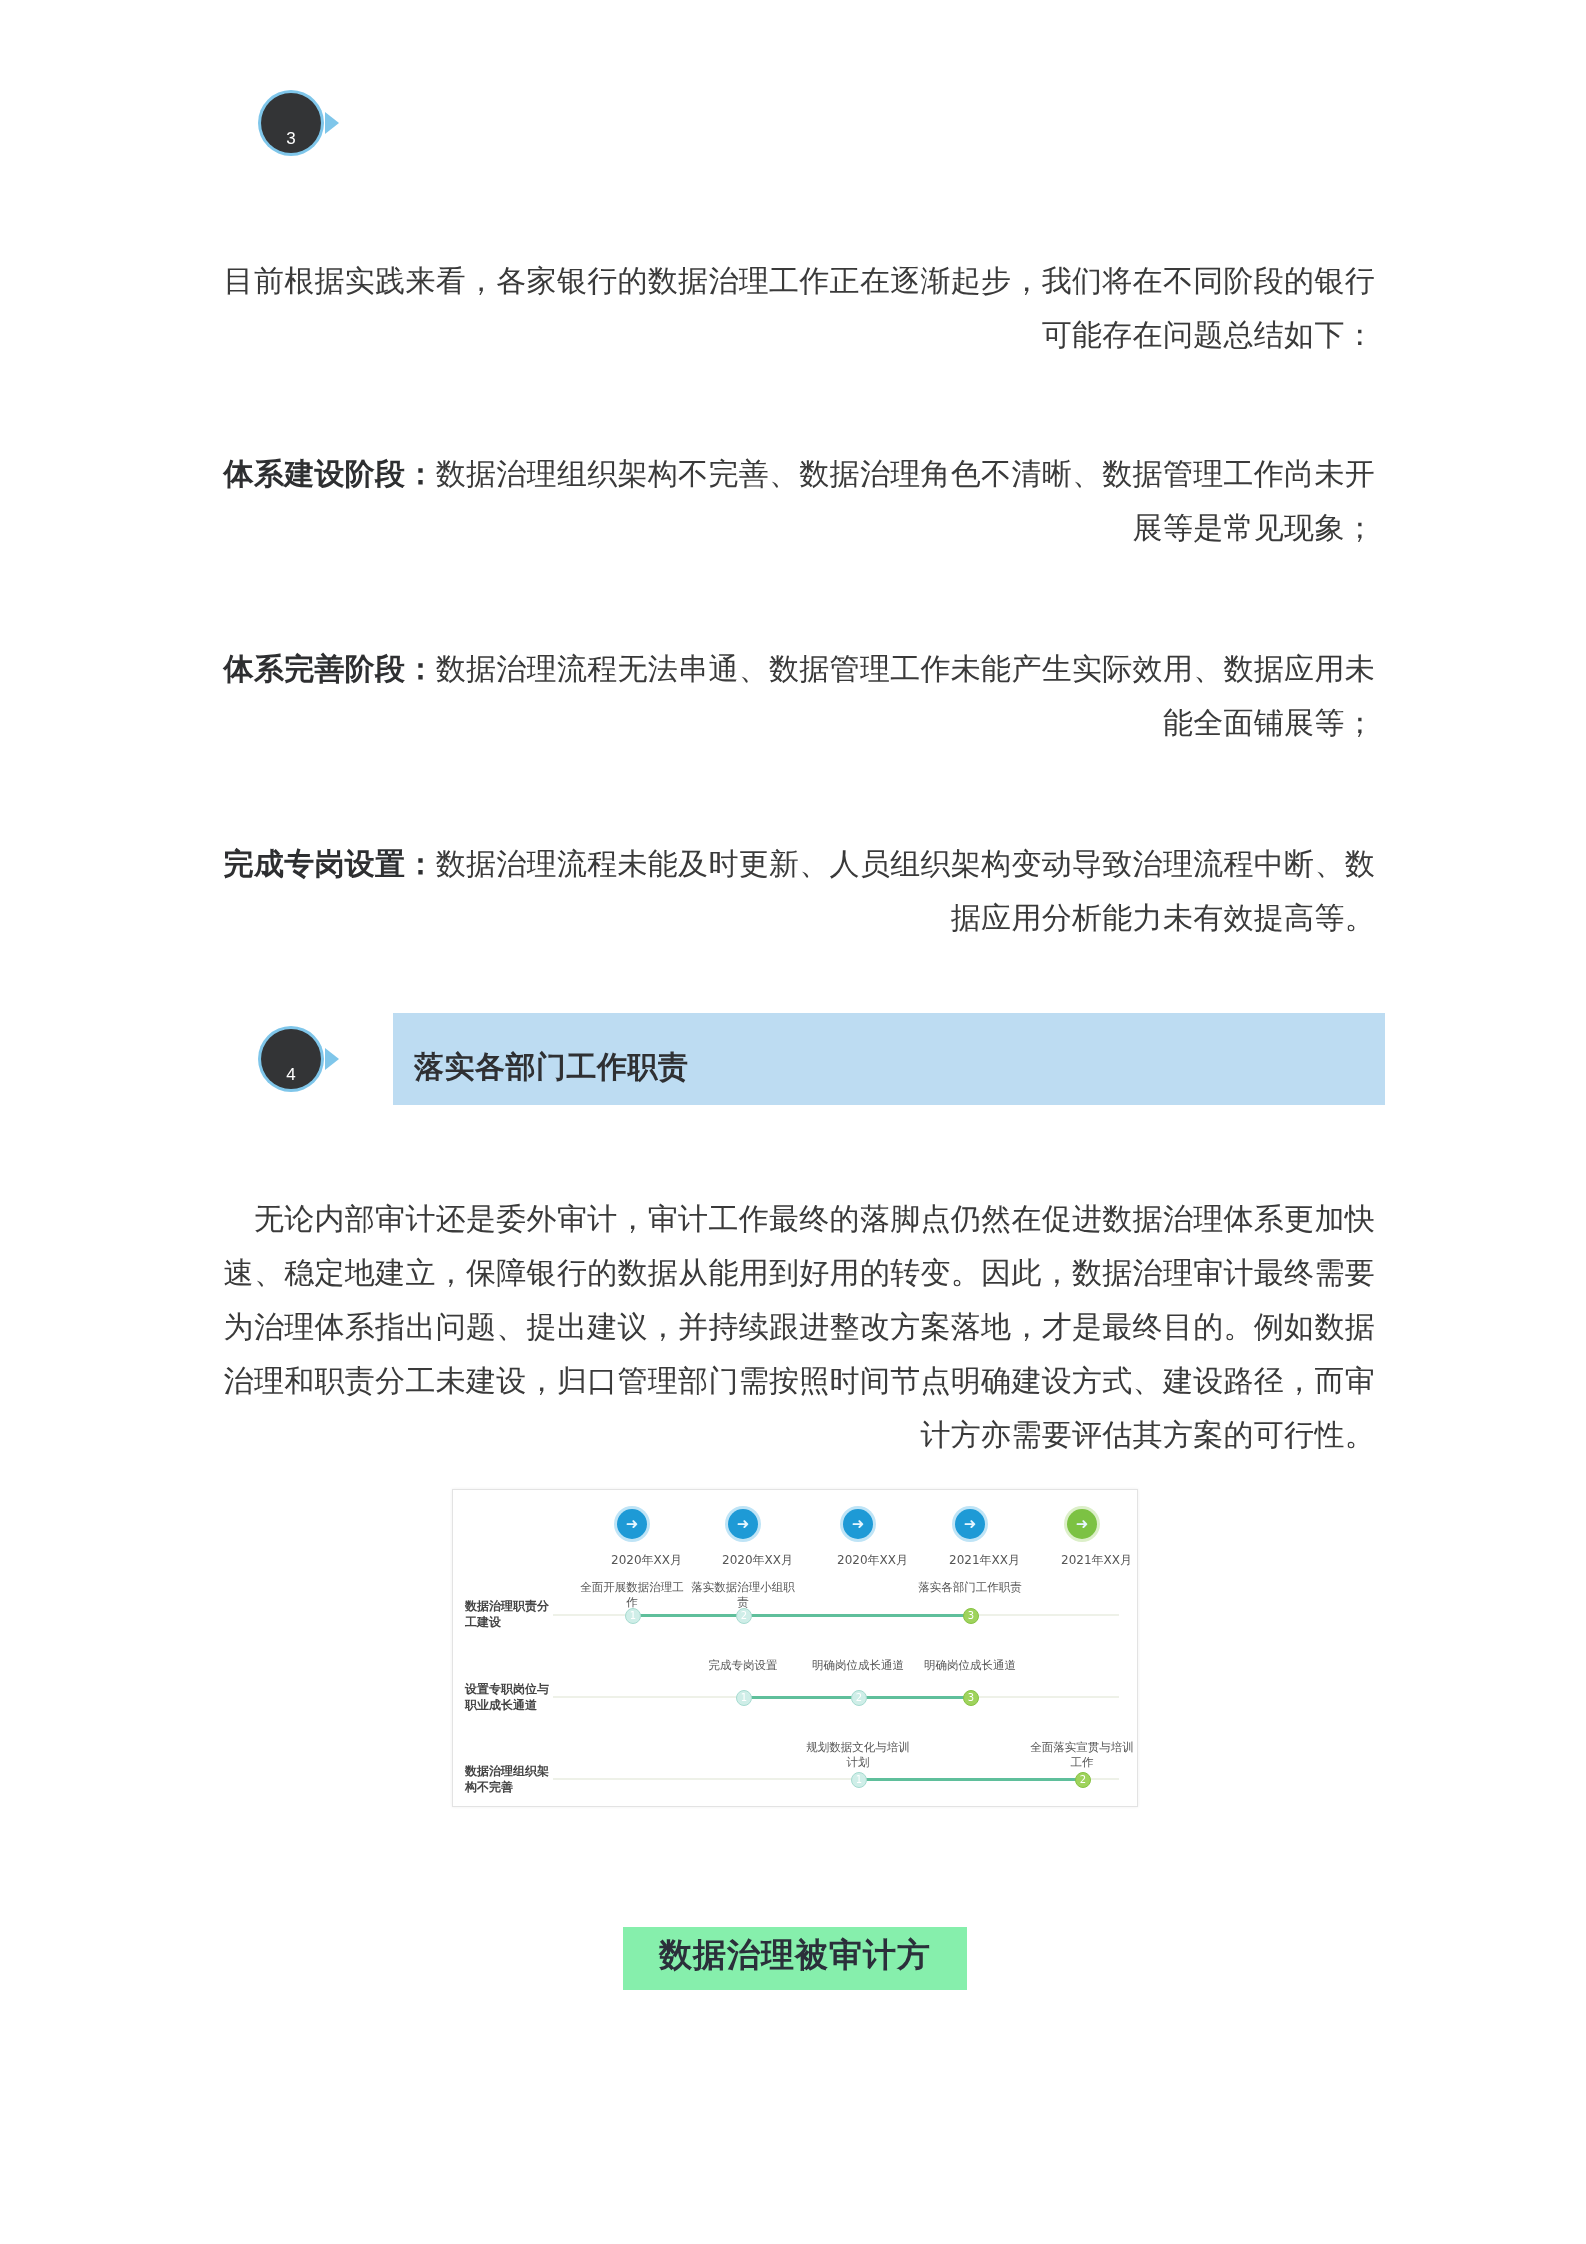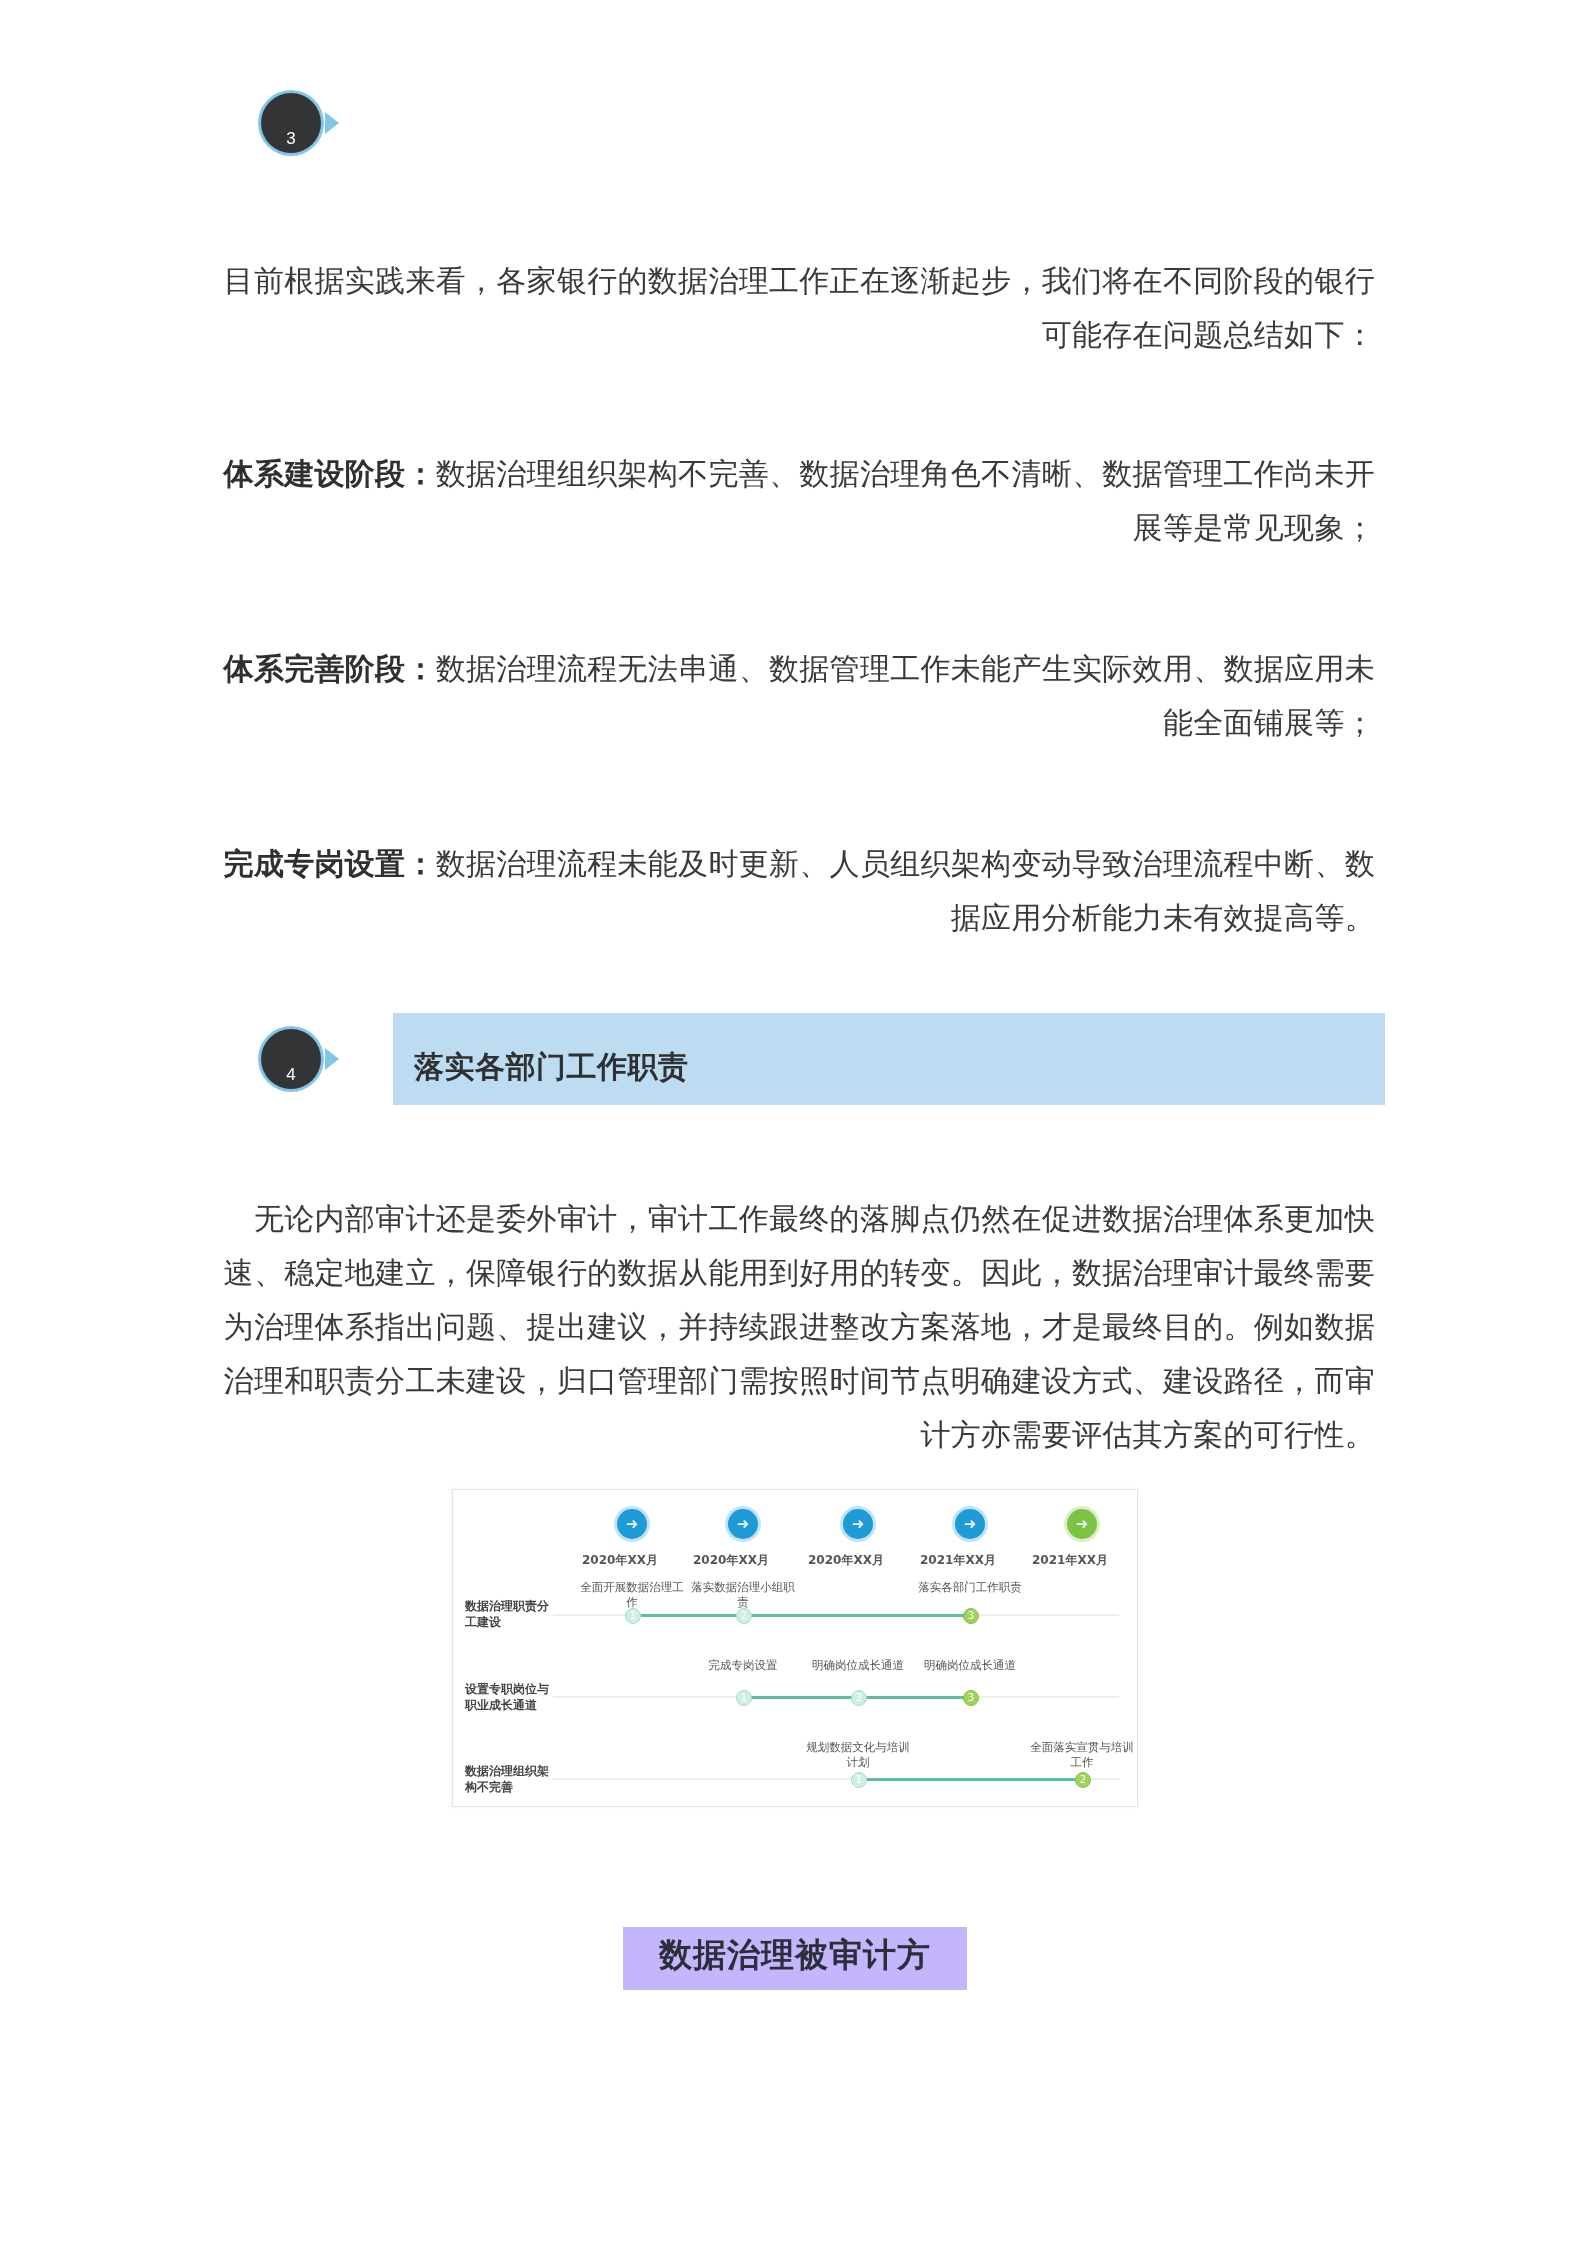--- a/index.html
+++ b/index.html
@@ -18,30 +18,30 @@
   .sec-title { position: absolute; left: 21px; top: 34px; font-size: 30px; font-weight: bold; color: #2f3033; letter-spacing: 0.5px; }
 
   .para { position: absolute; left: 205px; width: 1170px; font-size: 30px; line-height: 54px; color: #3a3a3a; margin: 0; letter-spacing: 0.3px; text-align: right; }
   .para b { color: #2e2f31; font-weight: bold; }
 
   .timeline { position: absolute; left: 452px; top: 1489px; width: 684px; height: 316px;
               border: 1px solid #e3e3e3; background: #fff; box-shadow: 0 0 3px #eee; }
   .tl-icon { position: absolute; width: 30px; height: 30px; border-radius: 50%; background: #1e9ad6;
              box-shadow: 0 0 0 3px #bfe4f6; color: #e6f6ff; font-size: 15px; line-height: 30px; text-align: center; }
   .tl-icon.green { background: #7cc243; box-shadow: 0 0 0 3px #dcefc9; }
-  .tl-date { position: absolute; width: 100px; margin-left: -50px; text-align: left; font-size: 12px; font-weight: bold; color: #555; }
+  .tl-date { position: absolute; width: 100px; margin-left: -50px; text-align: right; font-size: 12px; font-weight: normal; color: #555; }
   .tl-rowlabel { position: absolute; left: 12px; width: 90px; font-size: 12px; line-height: 16px; font-weight: bold; color: #444; }
   .tl-base { position: absolute; left: 100px; width: 566px; height: 2px; background: #eef1e8; }
   .tl-seg { position: absolute; height: 3px; background: #5fbf9b; }
   .tl-node { position: absolute; width: 14px; height: 14px; margin-left: -7px; border-radius: 50%;
              background: #cfeee8; border: 1px solid #a6dbd0; color: #fff; font-size: 10px; line-height: 14px; text-align: center; }
   .tl-node.green { background: #9fd35c; border-color: #86c243; }
   .tl-cap { position: absolute; width: 104px; margin-left: -52px; text-align: center; font-size: 11.5px; line-height: 15px; color: #555; }
 
-  .final-banner { position: absolute; left: 623px; top: 1927px; width: 344px; height: 63px; background: #c4b5fd; }
+  .final-banner { position: absolute; left: 623px; top: 1927px; width: 344px; height: 63px; background: #86efac; }
   .final-banner span { position: absolute; left: 0; right: 0; top: 6px; text-align: center; font-size: 33px; font-weight: bold; color: #2b2f3a; letter-spacing: 1px; }
 </style>
 </head>
 <body>
 
 <div class="sec-head" style="top:77px;">
   <div class="sec-badge" style="left:6px;top:16px;">
     <span>3</span>
   </div>
   <div class="sec-pointer"></div>

